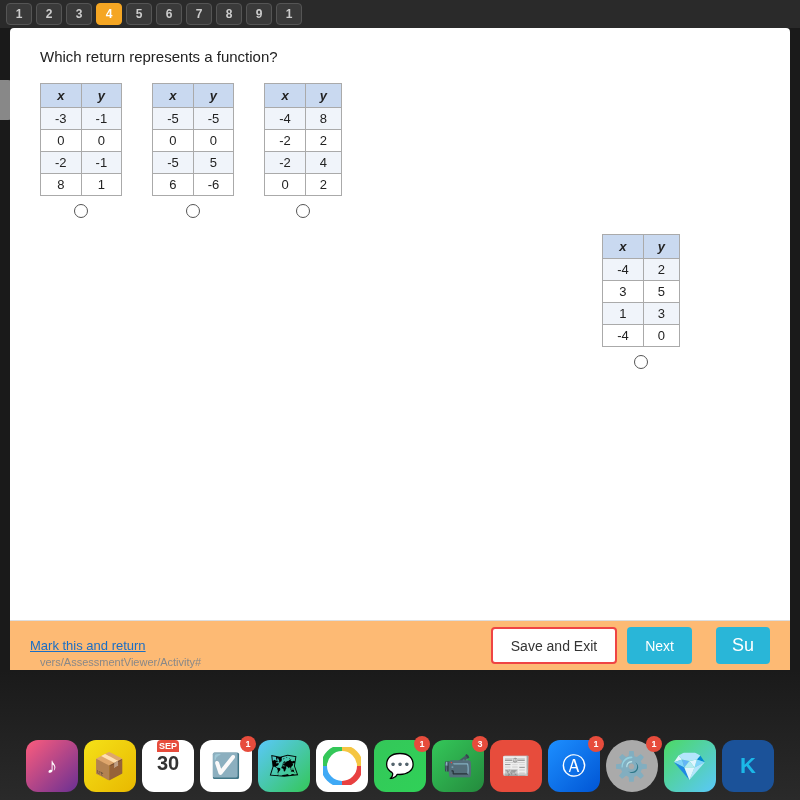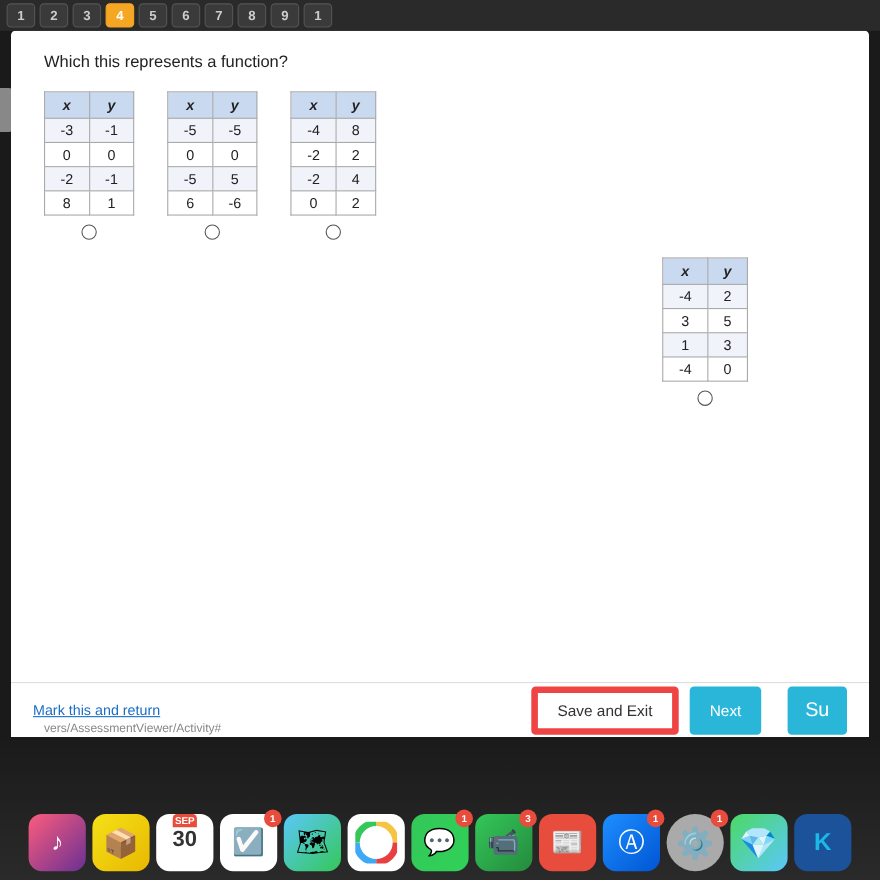--- a/index.html
+++ b/index.html
@@ -112,21 +112,21 @@
       cursor: pointer;
     }
 
     
     .bottom-bar {
       position: absolute;
       bottom: 130px;
       left: 10px;
       right: 10px;
       height: 50px;
-      background: #ffffff;
+      background: #fdba74;
       display: flex;
       align-items: center;
       justify-content: space-between;
       padding: 0 20px;
       border-top: 1px solid #ddd;
     }
 
     .mark-return-link {
       color: #1a6ec5;
       font-size: 13px;
@@ -134,21 +134,21 @@
       cursor: pointer;
     }
 
     .bottom-buttons {
       display: flex;
       gap: 10px;
     }
 
     .save-exit-btn {
       background: #fff;
-      border: 6px solid #ef4444;
+      border: 2px solid #ef4444;
       border-radius: 4px;
       padding: 8px 18px;
       font-size: 14px;
       cursor: pointer;
       color: #333;
     }
 
     .next-btn {
       background: #29b6d8;
       border: none;
@@ -295,21 +295,21 @@
   <div class="nav-btn">6</div>
   <div class="nav-btn">7</div>
   <div class="nav-btn">8</div>
   <div class="nav-btn">9</div>
   <div class="nav-btn">1</div>
 </div>
 
 <div class="left-tab"></div>
 
 <div class="assessment-window">
-  <div class="question-text">Which this represents a function?</div>
+  <div class="question-text">Which return represents a function?</div>
 
   <div class="tables-row1">
 
     <div class="table-option">
       <table class="data-table">
         <thead>
           <tr>
             <th>x</th>
             <th>y</th>
           </tr>

